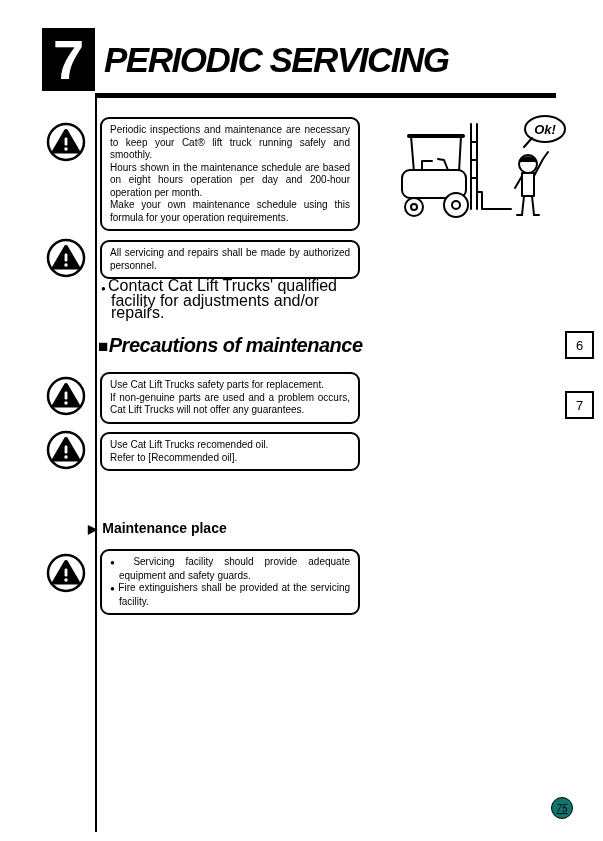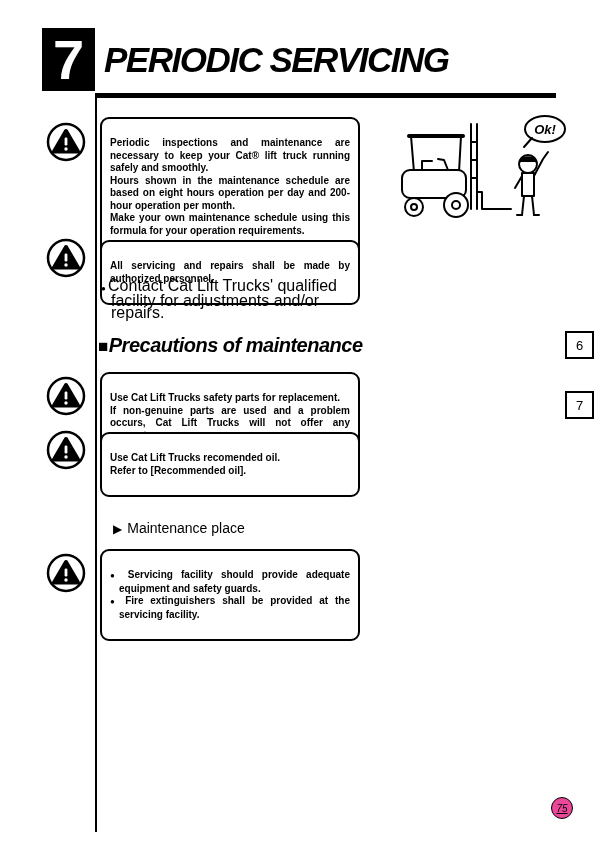--- a/index.html
+++ b/index.html
@@ -16,47 +16,47 @@
     letter-spacing:-1.5px; white-space:nowrap; }
   .title-rule { left:95px; top:93px; width:461px; height:5px; background:#000; }
   .v-rule { left:95px; top:98px; width:2px; height:734px; background:#000; }
 
   
   .warning { width:40px; height:40px; }
   .w1{left:46px;top:122px} .w2{left:46px;top:238px} .w3{left:46px;top:376px}
   .w4{left:46px;top:430px} .w5{left:46px;top:553px}
 
   
-  .note-box { border:2px solid #000; border-radius:9px; background:#fff; padding:18px 8px;
-    width:240px; font-weight:bold; font-size:10px; line-height:12.5px; text-align:justify; }
+  .note-box { border:2px solid #000; border-radius:9px; background:#fff; padding:5px 8px;
+    width:240px; font-weight:normal; font-size:10px; line-height:12.5px; text-align:justify; }
   .note-box p { margin:0; }
   .b1{left:100px;top:117px} .b2{left:100px;top:240px} .b3{left:100px;top:372px}
   .b4{left:100px;top:432px} .b5{left:100px;top:549px}
 
   .contact-note { left:101px; top:280px; width:258px; font-size:16px; line-height:12px;
     padding-left:10px; text-indent:-10px; }
   .contact-note::before { content:"\25CF\00a0"; font-size:8px; }
 
   .section-heading { left:98px; top:334px; font-size:20px; font-weight:bold; font-style:italic;
     letter-spacing:-0.5px; white-space:nowrap; }
   .section-heading .marker { font-style:normal; font-size:17px; margin-right:1px; }
 
   .side-tab { width:25px; height:24px; border:2px solid #000; background:#fff;
     display:flex; align-items:center; justify-content:center; font-size:13px; }
   .tab6{left:565px;top:331px} .tab7{left:565px;top:391px}
 
-  .mp-heading { left:113px; top:520px; font-size:14px; font-weight:normal; white-space:nowrap; }
+  .mp-heading { left:88px; top:520px; font-size:14px; font-weight:bold; white-space:nowrap; }
   .mp-heading .marker { font-size:12px; margin-right:5px; letter-spacing:0; }
 
   .note-box .li { padding-left:9px; text-indent:-9px; }
   .note-box .li::before { content:"\25CF\00a0"; font-size:8px; }
 
   .page-circle { left:551px; top:797px; width:20px; height:20px; border:1.5px solid #000;
     border-radius:50%; display:flex; align-items:center; justify-content:center;
-    font-size:10px; font-style:italic; background:#ec4899;text-decoration:underline; }
+    font-size:10px; font-style:italic; background:#0f766e;text-decoration:underline; }
 
   .illustration { left:378px; top:112px; width:195px; height:128px; }
 </style>
 </head>
 <body>
 
 <div class="abs chapter-num-box">
   <span>7</span>
 </div>
 <div class="abs page-title">PERIODIC SERVICING</div>

